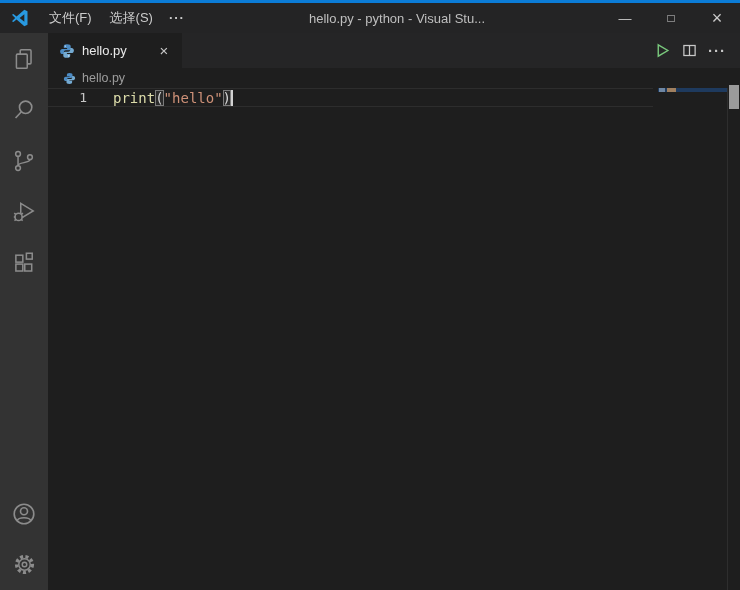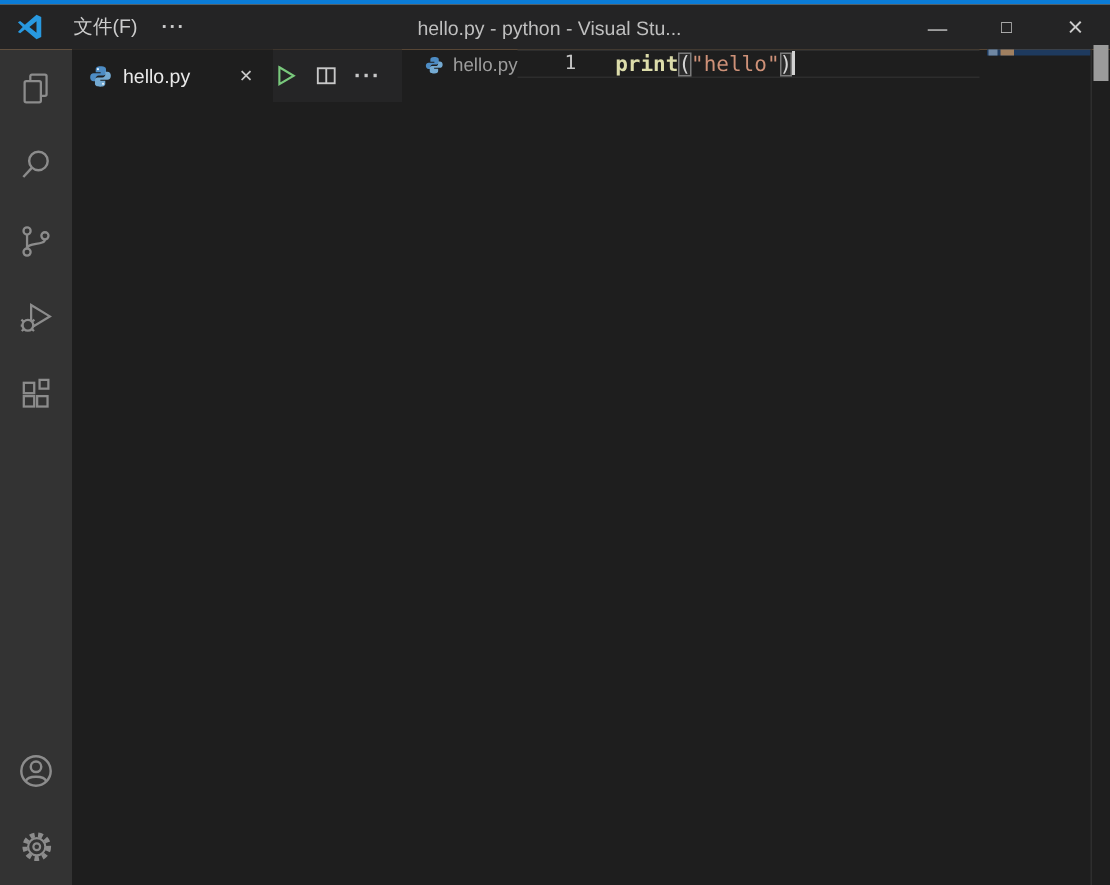--- a/index.html
+++ b/index.html
@@ -1,54 +1,54 @@
 <!DOCTYPE html>
 <html><head>
 <meta charset="utf-8">
 <style>
   html,body{margin:0;padding:0;background:#000;}
-  .window{position:relative;width:740px;height:590px;background:#fdba74;overflow:hidden;
+  .window{position:relative;width:740px;height:590px;background:#3b82f6;overflow:hidden;
     font-family:"Liberation Sans",sans-serif;-webkit-font-smoothing:antialiased;}
   .top-accent{height:3px;background:#0b7cd7;}
   
   .titlebar{height:30px;background:#242425;display:flex;align-items:center;}
   .logo{width:20px;height:20px;margin:0 10px 0 10px;display:flex;align-items:center;justify-content:center;}
   .menus{display:flex;height:100%;align-items:center;}
   .menu{padding:0 9px;font-size:13px;color:#cccccc;line-height:30px;white-space:nowrap;cursor:default;}
   .menu.overflow{letter-spacing:1px;font-weight:bold;padding:0 7px;}
   .wtitle{flex:1;text-align:center;font-size:13px;color:#bfbfbf;white-space:nowrap;overflow:hidden;}
   .controls{display:flex;height:100%;}
   .ctrl{width:46px;height:100%;display:flex;align-items:center;justify-content:center;color:#cccccc;}
   .ctrl.min{font-size:13px;}
   .ctrl.max{font-size:12px;padding-bottom:2px;}
   .ctrl.close{font-size:18px;font-weight:300;}
   
   .body{display:flex;height:557px;}
   .activitybar{width:48px;background:#333333;display:flex;flex-direction:column;align-items:center;flex:none;}
   .ab-item{width:48px;height:51px;display:flex;align-items:center;justify-content:center;}
   .ab-spacer{flex:1;}
-  .editor-col{flex:1;min-width:0;display:flex;flex-direction:row;background:#1e1e1e;}
+  .editor-col{flex:1;min-width:0;display:flex;flex-direction:column;background:#1e1e1e;}
   
   .tabbar{height:35px;background:#252526;display:flex;align-items:stretch;flex:none;}
   .tab{display:flex;align-items:center;width:134px;box-sizing:border-box;padding:0 8px 0 11px;background:#1e1e1e;}
   .tab-label{font-size:13px;color:#eaeaea;margin-left:7px;}
   .tabclose{margin-left:auto;color:#c8c8c8;font-size:15px;width:20px;text-align:center;line-height:20px;}
   .tab-actions{margin-left:auto;display:flex;align-items:center;gap:11px;padding-right:14px;}
   .act{display:flex;align-items:center;justify-content:center;}
   .act-more{color:#c8c8c8;font-size:15px;font-weight:bold;letter-spacing:1px;line-height:1;}
   
   .breadcrumb{height:20px;display:flex;align-items:center;gap:6px;padding-left:15px;flex:none;}
   .breadcrumb-label{font-size:12.5px;color:#9d9d9d;}
   
   .editor{flex:1;position:relative;font-family:"DejaVu Sans Mono","Liberation Mono",monospace;}
   .linerow{display:flex;align-items:center;height:19px;box-sizing:border-box;width:calc(100% - 87px);
     border-top:1px solid #2d2d2d;border-bottom:1px solid #2d2d2d;}
   .lnum{width:39px;text-align:right;font-size:13px;color:#c6c6c6;flex:none;}
   .code{margin-left:26px;font-size:14px;color:#d4d4d4;white-space:pre;}
-  .tok-fn{color:#dcdcaa;font-weight:bold;}
+  .tok-fn{color:#dcdcaa;}
   .tok-str{color:#ce9178;}
   .tok-paren{color:#d4d4d4;outline:1px solid #7b7b7b;outline-offset:-1px;background:rgba(130,130,130,0.14);}
   .cursor{display:inline-block;width:2px;height:16px;background:#d2d2d2;vertical-align:-3px;margin-left:0px;}
   .minimap{position:absolute;top:0;right:13px;width:69px;bottom:0;}
   .mm-line{position:absolute;top:0;left:0;width:100%;height:4px;background:#1e3a5e;display:flex;gap:2px;padding-left:1px;box-sizing:border-box;}
   .mm-speck{height:4px;}
   .mm-speck.s1{width:6px;background:#6f87a3;}
   .mm-speck.s2{width:9px;background:#a08060;}
   .mm-divider{position:absolute;top:0;right:12px;width:1px;bottom:0;background:#2e2e2e;}
   .scrollbar{position:absolute;top:0;right:0;width:12px;bottom:0;}
@@ -63,20 +63,21 @@
 
   <div class="titlebar">
     <span class="logo">
       <svg width="20" height="20" viewBox="0 0 24 24">
         <path fill="#2899e0" fill-rule="evenodd" d="M17.2 2.2 L21 4 V20 L17.2 21.8 L7.9 13.9 L4.1 16.9 L2.3 15.9 L6.2 12 L2.3 8.1 L4.1 7.1 L7.9 10.1 Z
              M17.2 7.4 L11.5 12 L17.2 16.6 Z"></path>
       </svg>
     </span>
     <nav class="menus">
       <span class="menu">文件(F)</span>
+      <span class="menu">选择(S)</span>
       <span class="menu overflow">···</span>
     </nav>
     <div class="wtitle">hello.py - python - Visual Stu...</div>
     <div class="controls">
       <div class="ctrl min">—</div>
       <div class="ctrl max">□</div>
       <div class="ctrl close">×</div>
     </div>
   </div>
 

